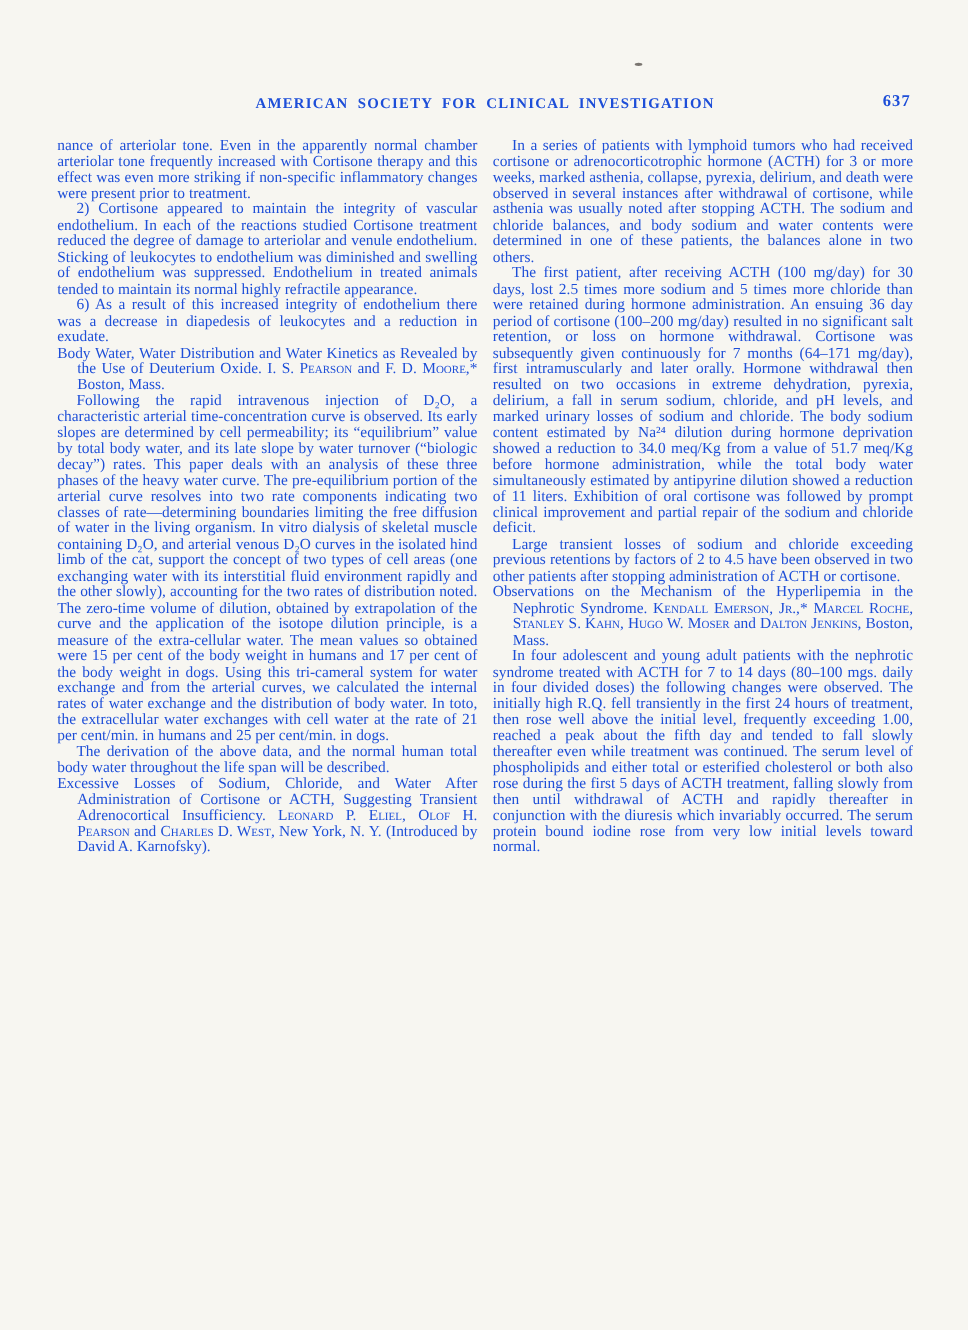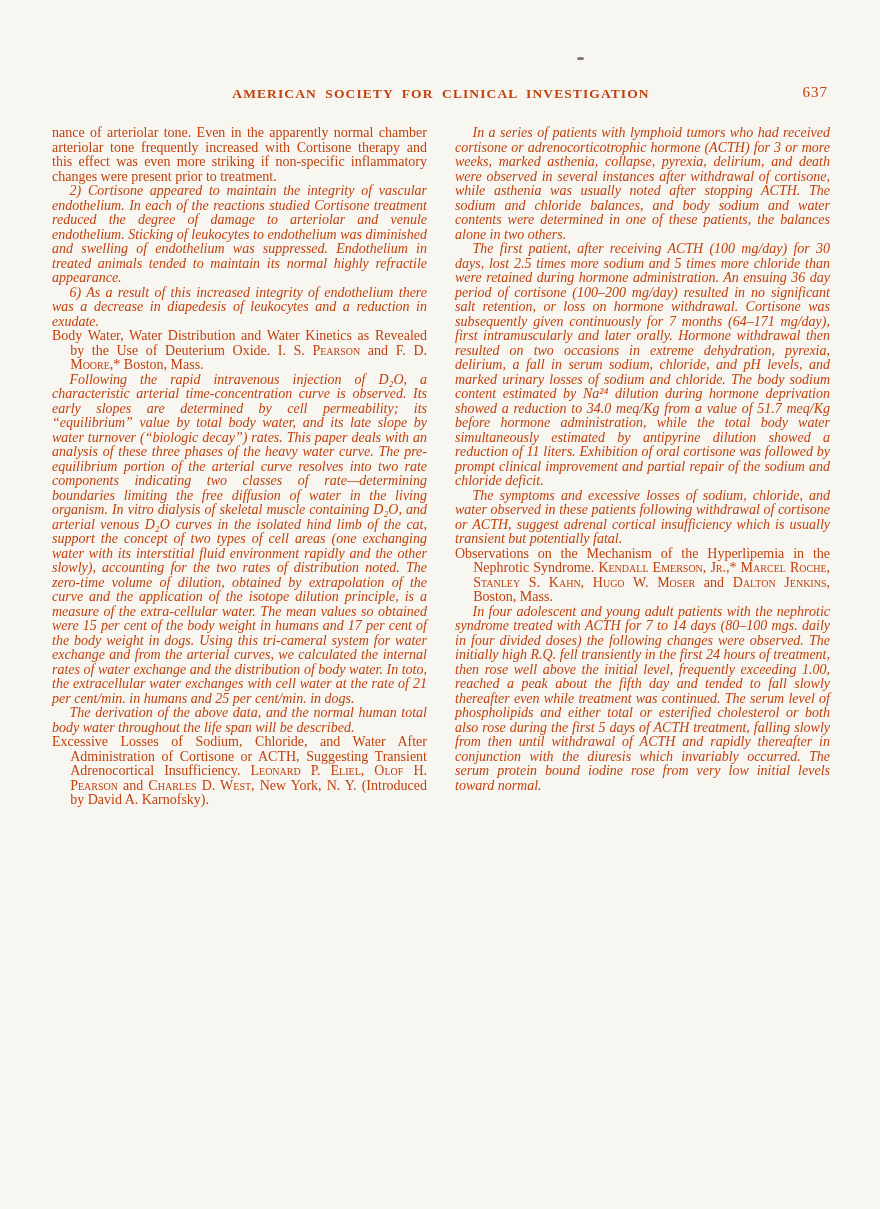--- a/index.html
+++ b/index.html
@@ -7,45 +7,45 @@
     width:880px; height:1209px;
     background:#f7f6f1;
     overflow:hidden;
   }
   .page {
     position:relative;
     box-sizing:border-box;
     width:880px; height:1209px;
     padding:86px 50px 0 52px;
     font-family:"Liberation Serif","DejaVu Serif",serif;
-    color:#c2410c;
+    color:#1d4ed8;
   }
   .speck {
     position:absolute; left:577px; top:57px;
     width:7px; height:3px; background:#5a5550; border-radius:50%;
     opacity:.8;
   }
   .pagehead { position:relative; text-align:center; }
   .running-title {
     font-size:13.5px; font-weight:bold;
     letter-spacing:1.1px; word-spacing:4px;
   }
   .pageno {
     position:absolute; right:2px; top:-2px;
-    font-size:15px; font-weight:normal; letter-spacing:1px;margin-left:10px;
+    font-size:15px; font-weight:bold; letter-spacing:1px;margin-left:10px;
   }
-  .columns { display:flex; gap:28px; margin-top:24px; }
+  .columns { display:flex; gap:14px; margin-top:24px; }
   .col {
     flex:1 1 0; min-width:0;
     font-size:14px; line-height:14.5px;
     text-align:justify;
     hyphens:auto; -webkit-hyphens:auto;
   }
   .col p { margin:0; }
-  .ind { text-indent:1.25em;font-style:italic; }
+  .ind { text-indent:1.25em; }
   .heading {
     margin:15px 0 11px;
     padding-left:1.3em; text-indent:-1.3em;
   }
   .heading .i { }
   .sc { font-variant:small-caps; }
 </style>
 </head>
 <body>
 
@@ -69,21 +69,21 @@
 
       <p class="body-par ind">Following the rapid intravenous injection of D₂O, a characteristic arterial time-concentration curve is observed.  Its early slopes are determined by cell permeability; its “equilibrium” value by total body water, and its late slope by water turnover (“biologic decay”) rates. This paper deals with an analysis of these three phases of the heavy water curve.  The pre-equilibrium portion of the arterial curve resolves into two rate components indicating two classes of rate—determining boundaries limiting the free diffusion of water in the living organism.  In vitro dialysis of skeletal muscle containing D₂O, and arterial venous D₂O curves in the isolated hind limb of the cat, support the concept of two types of cell areas (one exchanging water with its interstitial fluid environment rapidly and the other slowly), accounting for the two rates of distribution noted.  The zero-time volume of dilution, obtained by extrapolation of the curve and the application of the isotope dilution principle, is a measure of the extra-cellular water.  The mean values so obtained were 15 per cent of the body weight in humans and 17 per cent of the body weight in dogs.  Using this tri-cameral system for water exchange and from the arterial curves, we calculated the internal rates of water exchange and the distribution of body water.  In toto, the extracellular water exchanges with cell water at the rate of 21 per cent/min. in humans and 25 per cent/min. in dogs.</p>
       <p class="body-par ind">The derivation of the above data, and the normal human total body water throughout the life span will be described.</p>
 
       <p class="heading"><span class="i">Excessive Losses of Sodium, Chloride, and Water After Administration of Cortisone or ACTH, Suggesting Transient Adrenocortical Insufficiency.</span><span class="sc"> Leonard P. Eliel, Olof H. Pearson</span><span> and </span><span class="sc">Charles D. West</span><span>, New York, N. Y.  (Introduced by David A. Karnofsky).</span></p>
     </section>
 
     <section class="col">
       <p class="body-par ind">In a series of patients with lymphoid tumors who had received cortisone or adrenocorticotrophic hormone (ACTH) for 3 or more weeks, marked asthenia, collapse, pyrexia, delirium, and death were observed in several instances after withdrawal of cortisone, while asthenia was usually noted after stopping ACTH.  The sodium and chloride balances, and body sodium and water contents were determined in one of these patients, the balances alone in two others.</p>
       <p class="body-par ind">The first patient, after receiving ACTH (100 mg/day) for 30 days, lost 2.5 times more sodium and 5 times more chloride than were retained during hormone administration.  An ensuing 36 day period of cortisone (100–200 mg/day) resulted in no significant salt retention, or loss on hormone withdrawal.  Cortisone was subsequently given continuously for 7 months (64–171 mg/day), first intramuscularly and later orally.  Hormone withdrawal then resulted on two occasions in extreme dehydration, pyrexia, delirium, a fall in serum sodium, chloride, and pH levels, and marked urinary losses of sodium and chloride.  The body sodium content estimated by Na²⁴ dilution during hormone deprivation showed a reduction to 34.0 meq/Kg from a value of 51.7 meq/Kg before hormone administration, while the total body water simultaneously estimated by antipyrine dilution showed a reduction of 11 liters.  Exhibition of oral cortisone was followed by prompt clinical improvement and partial repair of the sodium and chloride deficit.</p>
-      <p class="body-par ind">The symptoms and excessive losses of sodium, chloride, and water observed in these patients following withdrawal of cortisone or ACTH, suggest adrenal cortical insufficiency which is usually transient but potentially fatal.</p>
+      <p class="body-par ind">Large transient losses of sodium and chloride exceeding previous retentions by factors of 2 to 4.5 have been observed in two other patients after stopping administration of ACTH or cortisone.</p>
 
       <p class="heading"><span class="i">Observations on the Mechanism of the Hyperlipemia in the Nephrotic Syndrome.</span><span class="sc"> Kendall Emerson, Jr.,* Marcel Roche, Stanley S. Kahn, Hugo W. Moser</span><span> and </span><span class="sc">Dalton Jenkins</span><span>, Boston, Mass.</span></p>
 
       <p class="body-par ind">In four adolescent and young adult patients with the nephrotic syndrome treated with ACTH for 7 to 14 days (80–100 mgs. daily in four divided doses) the following changes were observed.  The initially high R.Q. fell transiently in the first 24 hours of treatment, then rose well above the initial level, frequently exceeding 1.00, reached a peak about the fifth day and tended to fall slowly thereafter even while treatment was continued. The serum level of phospholipids and either total or esterified cholesterol or both also rose during the first 5 days of ACTH treatment, falling slowly from then until withdrawal of ACTH and rapidly thereafter in conjunction with the diuresis which invariably occurred.  The serum protein bound iodine rose from very low initial levels toward normal.</p>
     </section>
 
   </main>
 </div>
 
 </body></html>

